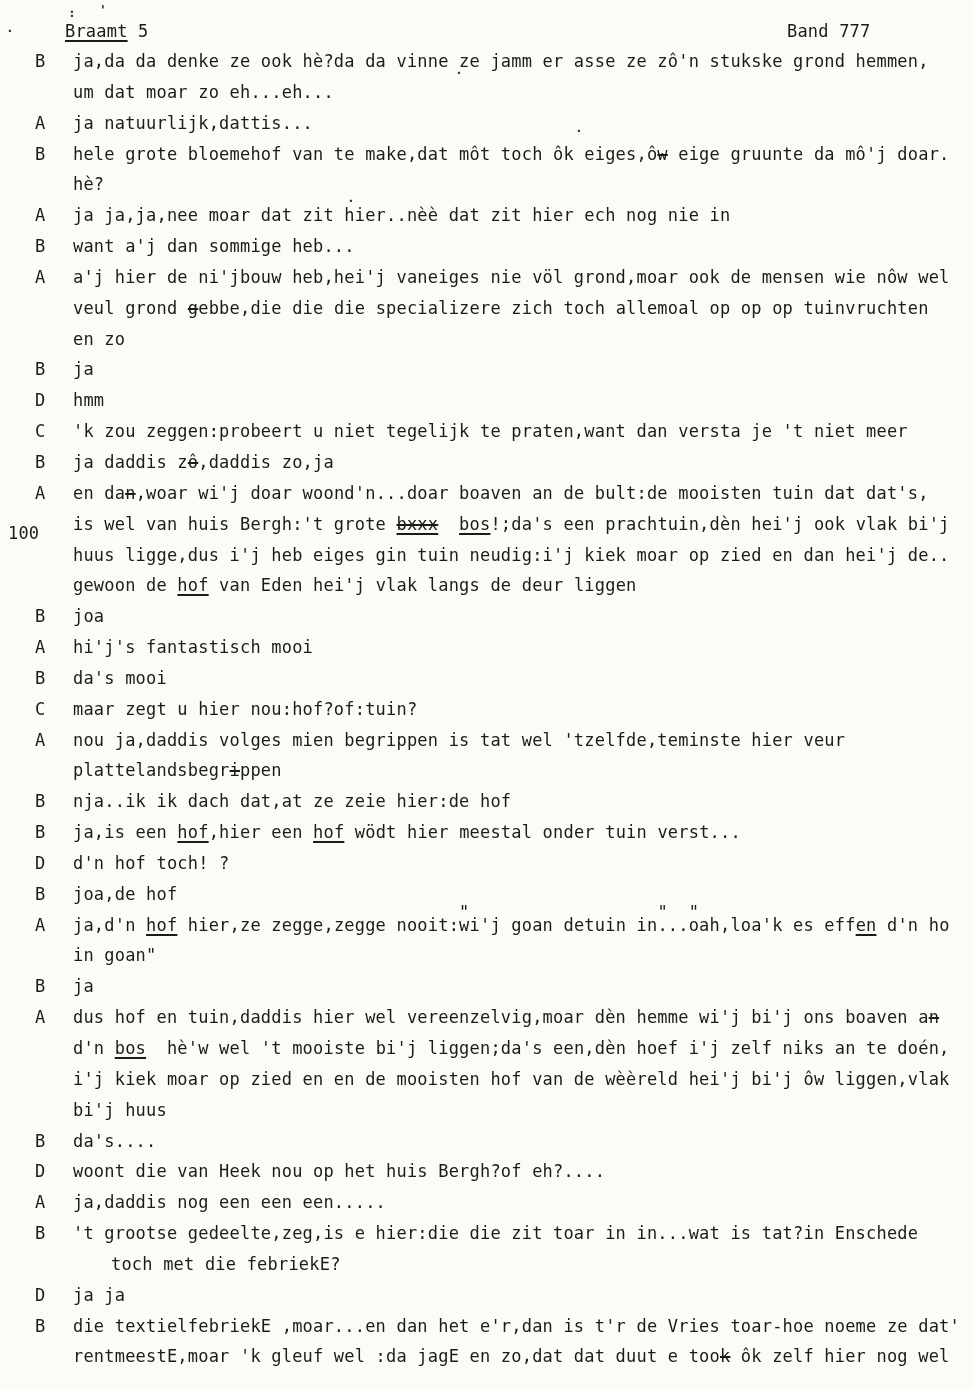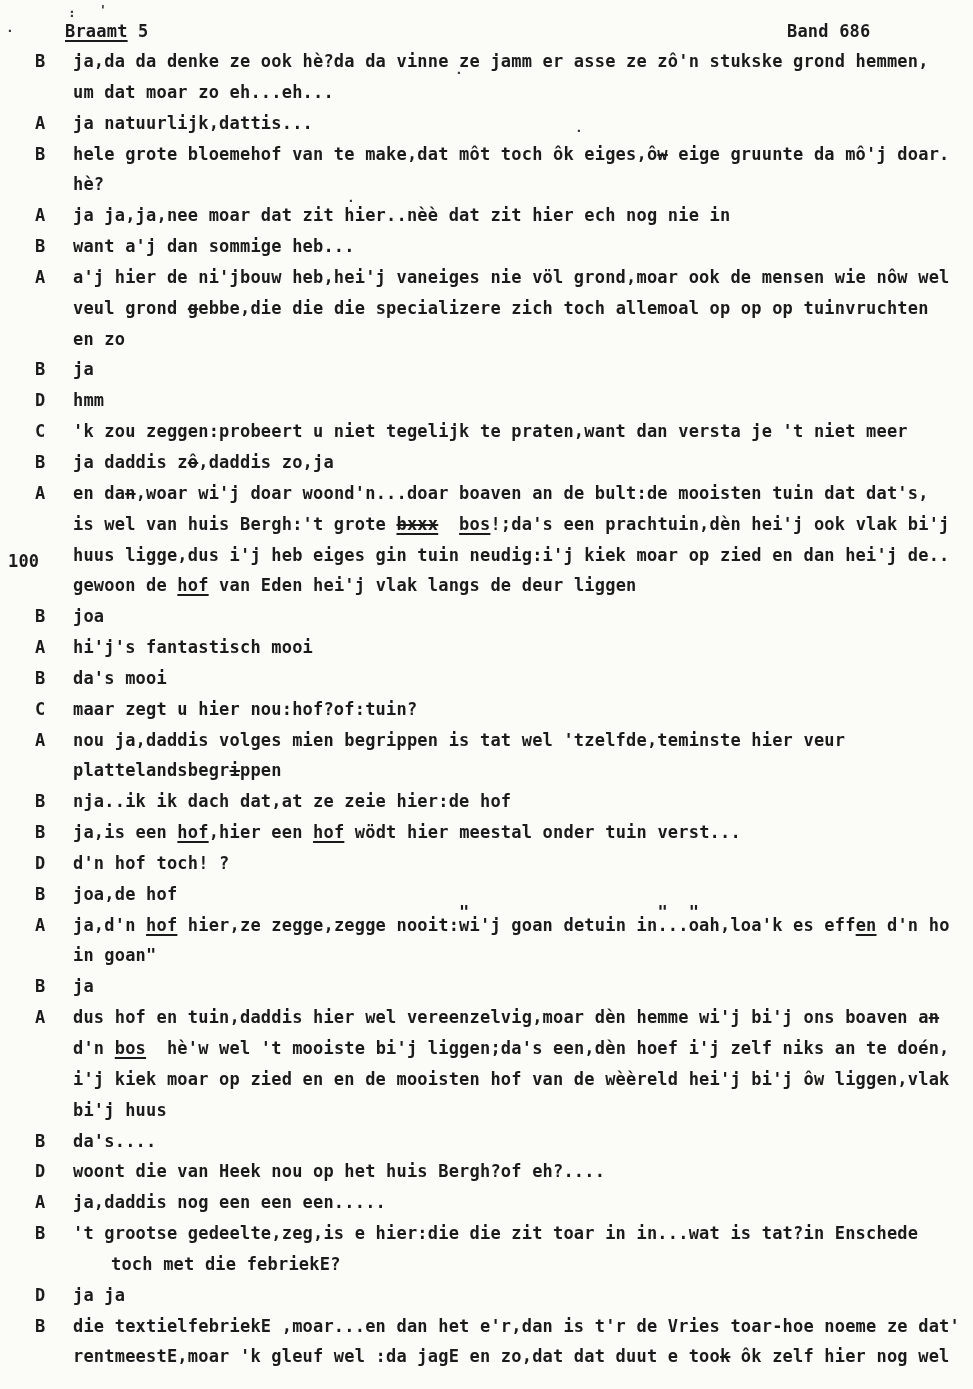--- a/index.html
+++ b/index.html
@@ -6,46 +6,46 @@
   body{
     width:973px;height:1389px;
     background:#fbfbf8;
     position:relative;
     overflow:hidden;
     font-family:"DejaVu Sans Mono",monospace;
     color:#1b1b1b;
   }
   .tw{
     font-family:"DejaVu Sans Mono",monospace;
-    font-weight:bold;
+    font-weight:normal;
     font-size:17px;
     letter-spacing:0.2px;
     white-space:pre;
     color:#1b1b1b;
   }
   #page-header .hdr{position:absolute;top:20px;line-height:22px;}
   #hdr-title{left:65px;}
   #hdr-band{left:787px;}
   .u-title{text-decoration:underline;text-underline-offset:3px;text-decoration-thickness:1.5px;}
   #transcript{position:absolute;top:46px;left:0;width:973px;}
   .row{position:relative;height:30.85px;line-height:30.85px;}
   .sp{position:absolute;left:35px;top:0;}
   .tx{position:absolute;left:73px;top:0;}
   .tx.indent{left:111px;}
   .seg{white-space:pre;}
   .q{display:inline-block;width:0;position:relative;top:-13px;}
-  .marker{position:absolute;left:8px;top:9px;margin-top:28px;}
+  .marker{position:absolute;left:8px;top:9px;}
   .ink{position:absolute;font-family:"DejaVu Sans Mono",monospace;font-weight:bold;font-size:13px;color:#3a3a3a;}
 </style>
 </head>
 <body>
 
 <div id="page-header">
   <span id="hdr-title" class="hdr tw"><span class="u-title">Braamt</span><span> 5</span></span>
-  <span id="hdr-band" class="hdr tw">Band 686</span>
+  <span id="hdr-band" class="hdr tw">Band 777</span>
 </div>
 
 <div id="transcript" class="tw"><div class="row"><span class="sp">B</span><span class="tx"><span class="seg">ja,da da denke ze ook hè?da da vinne ze jamm er asse ze zô'n stukske grond hemmen,</span></span></div><div class="row"><span class="tx"><span class="seg">um dat moar zo eh...eh...</span></span></div><div class="row"><span class="sp">A</span><span class="tx"><span class="seg">ja natuurlijk,dattis...</span></span></div><div class="row"><span class="sp">B</span><span class="tx"><span class="seg">hele grote bloemehof van te make,dat môt toch ôk eiges,ô</span><span class="seg" style="text-decoration: line-through 1.6px; text-underline-offset: 3px;">w</span><span class="seg"> eige gruunte da mô'j doar.</span></span></div><div class="row"><span class="tx"><span class="seg">hè?</span></span></div><div class="row"><span class="sp">A</span><span class="tx"><span class="seg">ja ja,ja,nee moar dat zit hier..nèè dat zit hier ech nog nie in</span></span></div><div class="row"><span class="sp">B</span><span class="tx"><span class="seg">want a'j dan sommige heb...</span></span></div><div class="row"><span class="sp">A</span><span class="tx"><span class="seg">a'j hier de ni'jbouw heb,hei'j vaneiges nie völ grond,moar ook de mensen wie nôw wel</span></span></div><div class="row"><span class="tx"><span class="seg">veul grond </span><span class="seg" style="text-decoration: line-through 1.6px; text-underline-offset: 3px;">g</span><span class="seg">ebbe,die die die specializere zich toch allemoal op op op tuinvruchten</span></span></div><div class="row"><span class="tx"><span class="seg">en zo</span></span></div><div class="row"><span class="sp">B</span><span class="tx"><span class="seg">ja</span></span></div><div class="row"><span class="sp">D</span><span class="tx"><span class="seg">hmm</span></span></div><div class="row"><span class="sp">C</span><span class="tx"><span class="seg">'k zou zeggen:probeert u niet tegelijk te praten,want dan versta je 't niet meer</span></span></div><div class="row"><span class="sp">B</span><span class="tx"><span class="seg">ja daddis z</span><span class="seg" style="text-decoration: line-through 1.6px; text-underline-offset: 3px;">ô</span><span class="seg">,daddis zo,ja</span></span></div><div class="row"><span class="sp">A</span><span class="tx"><span class="seg">en da</span><span class="seg" style="text-decoration: line-through 1.6px; text-underline-offset: 3px;">n</span><span class="seg">,woar wi'j doar woond'n...doar boaven an de bult:de mooisten tuin dat dat's,</span></span></div><div class="row"><span class="marker tw">100</span><span class="tx"><span class="seg">is wel van huis Bergh:'t grote </span><span class="seg" style="text-decoration: underline line-through 1.6px; text-underline-offset: 3px;">bxxx</span><span class="seg">  </span><span class="seg" style="text-decoration: underline 1.6px; text-underline-offset: 3px;">bos</span><span class="seg">!;da's een prachtuin,dèn hei'j ook vlak bi'j</span></span></div><div class="row"><span class="tx"><span class="seg">huus ligge,dus i'j heb eiges gin tuin neudig:i'j kiek moar op zied en dan hei'j de..</span></span></div><div class="row"><span class="tx"><span class="seg">gewoon de </span><span class="seg" style="text-decoration: underline 1.6px; text-underline-offset: 3px;">hof</span><span class="seg"> van Eden hei'j vlak langs de deur liggen</span></span></div><div class="row"><span class="sp">B</span><span class="tx"><span class="seg">joa</span></span></div><div class="row"><span class="sp">A</span><span class="tx"><span class="seg">hi'j's fantastisch mooi</span></span></div><div class="row"><span class="sp">B</span><span class="tx"><span class="seg">da's mooi</span></span></div><div class="row"><span class="sp">C</span><span class="tx"><span class="seg">maar zegt u hier nou:hof?of:tuin?</span></span></div><div class="row"><span class="sp">A</span><span class="tx"><span class="seg">nou ja,daddis volges mien begrippen is tat wel 'tzelfde,teminste hier veur</span></span></div><div class="row"><span class="tx"><span class="seg">plattelandsbegr</span><span class="seg" style="text-decoration: line-through 1.6px; text-underline-offset: 3px;">i</span><span class="seg">ppen</span></span></div><div class="row"><span class="sp">B</span><span class="tx"><span class="seg">nja..ik ik dach dat,at ze zeie hier:de hof</span></span></div><div class="row"><span class="sp">B</span><span class="tx"><span class="seg">ja,is een </span><span class="seg" style="text-decoration: underline 1.6px; text-underline-offset: 3px;">hof</span><span class="seg">,hier een </span><span class="seg" style="text-decoration: underline 1.6px; text-underline-offset: 3px;">hof</span><span class="seg"> wödt hier meestal onder tuin verst...</span></span></div><div class="row"><span class="sp">D</span><span class="tx"><span class="seg">d'n hof toch! ?</span></span></div><div class="row"><span class="sp">B</span><span class="tx"><span class="seg">joa,de hof</span></span></div><div class="row"><span class="sp">A</span><span class="tx"><span class="seg">ja,d'n </span><span class="seg" style="text-decoration: underline 1.6px; text-underline-offset: 3px;">hof</span><span class="seg"> hier,ze zegge,zegge nooit:</span><span class="seg q">"</span><span class="seg">wi'j goan detuin in</span><span class="seg q">"</span><span class="seg">...</span><span class="seg q">"</span><span class="seg">oah,loa'k es eff</span><span class="seg" style="text-decoration: underline 1.6px; text-underline-offset: 3px;">en</span><span class="seg"> d'n ho</span></span></div><div class="row"><span class="tx"><span class="seg">in goan"</span></span></div><div class="row"><span class="sp">B</span><span class="tx"><span class="seg">ja</span></span></div><div class="row"><span class="sp">A</span><span class="tx"><span class="seg">dus hof en tuin,daddis hier wel vereenzelvig,moar dèn hemme wi'j bi'j ons boaven a</span><span class="seg" style="text-decoration: line-through 1.6px; text-underline-offset: 3px;">n</span></span></div><div class="row"><span class="tx"><span class="seg">d'n </span><span class="seg" style="text-decoration: underline 1.6px; text-underline-offset: 3px;">bos</span><span class="seg">  hè'w wel 't mooiste bi'j liggen;da's een,dèn hoef i'j zelf niks an te doén,</span></span></div><div class="row"><span class="tx"><span class="seg">i'j kiek moar op zied en en de mooisten hof van de wèèreld hei'j bi'j ôw liggen,vlak</span></span></div><div class="row"><span class="tx"><span class="seg">bi'j huus</span></span></div><div class="row"><span class="sp">B</span><span class="tx"><span class="seg">da's....</span></span></div><div class="row"><span class="sp">D</span><span class="tx"><span class="seg">woont die van Heek nou op het huis Bergh?of eh?....</span></span></div><div class="row"><span class="sp">A</span><span class="tx"><span class="seg">ja,daddis nog een een een.....</span></span></div><div class="row"><span class="sp">B</span><span class="tx"><span class="seg">'t grootse gedeelte,zeg,is e hier:die die zit toar in in...wat is tat?in Enschede</span></span></div><div class="row"><span class="tx indent"><span class="seg">toch met die febriekE?</span></span></div><div class="row"><span class="sp">D</span><span class="tx"><span class="seg">ja ja</span></span></div><div class="row"><span class="sp">B</span><span class="tx"><span class="seg">die textielfebriekE ,moar...en dan het e'r,dan is t'r de Vries toar-hoe noeme ze dat'</span></span></div><div class="row"><span class="tx"><span class="seg">rentmeestE,moar 'k gleuf wel :da jagE en zo,dat dat duut e too</span><span class="seg" style="text-decoration: line-through 1.6px; text-underline-offset: 3px;">k</span><span class="seg"> ôk zelf hier nog wel</span></span></div></div>
 
 <span class="ink" style="left: 68px; top: 5px;">:</span>
 <span class="ink" style="left: 99px; top: 2px;">'</span>
 <span class="ink" style="left: 6px; top: 20px;">.</span>
 <span class="ink" style="left: 455px; top: 62px;">.</span>
 <span class="ink" style="left: 575px; top: 120px;">.</span>
 <span class="ink" style="left: 347px; top: 190px;">.</span>

